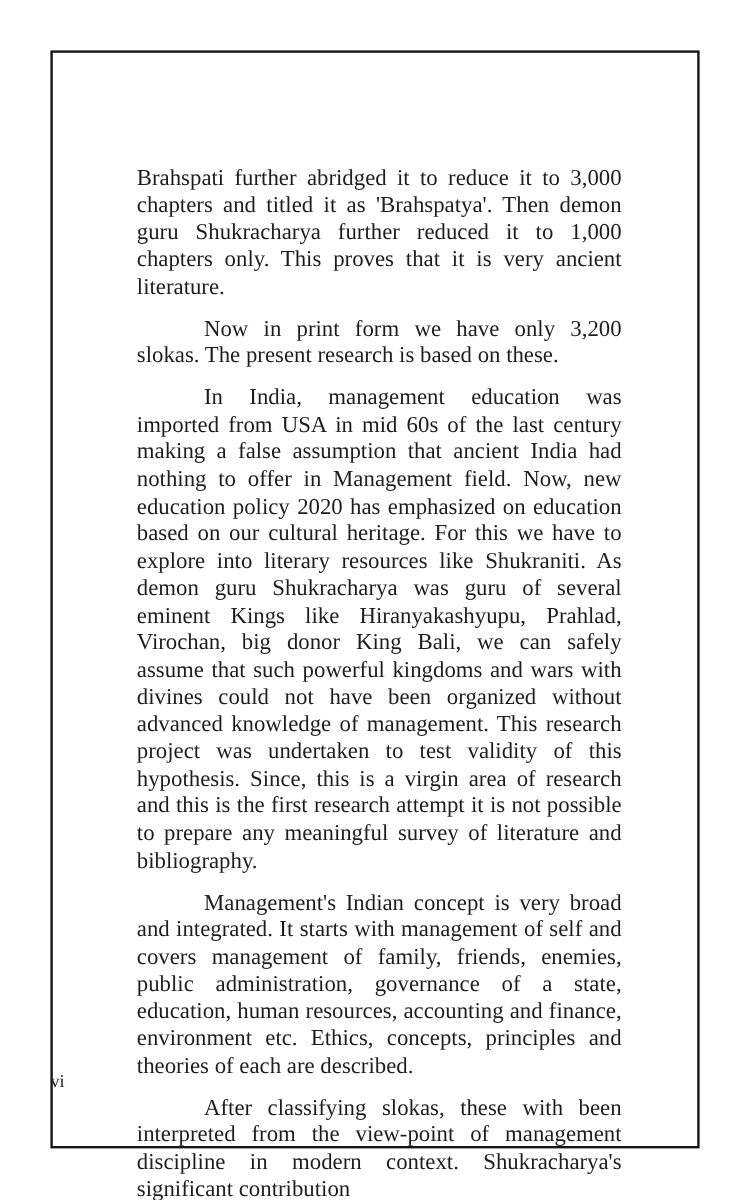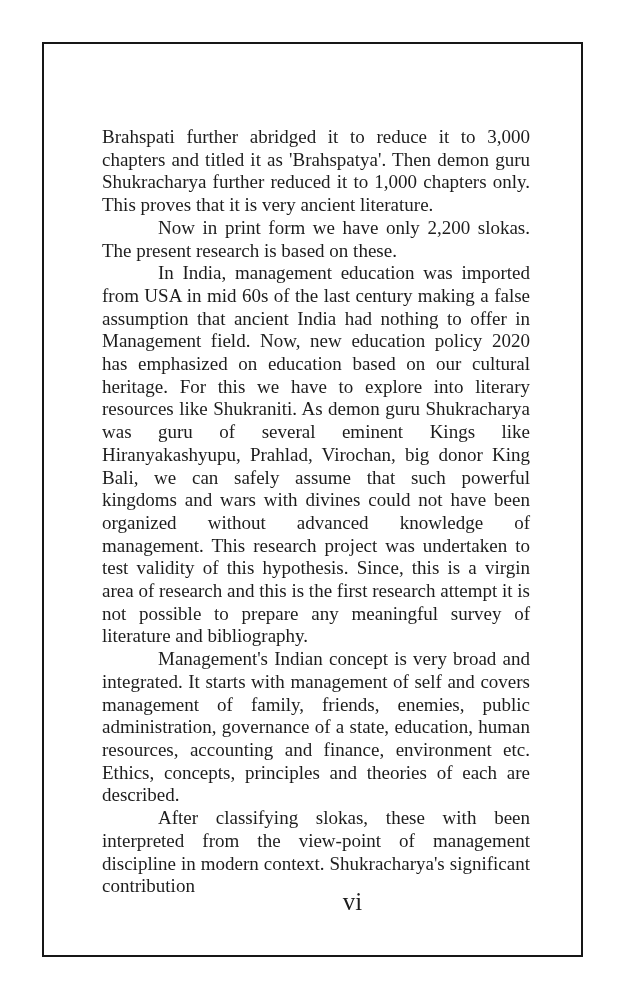--- a/index.html
+++ b/index.html
@@ -29,47 +29,45 @@
     position: absolute;
     left: 102px;
     top: 126px;
     width: 428px;
     font-size: 19px;
     line-height: 22.7px;
     text-align: justify;
     text-justify: inter-word;
   }
   .text-block p {
-    margin: 0;
+    margin: 12px;
     padding: 0;
   }
   .text-block p.indent {
     text-indent: 56px;
   }
   .page-number {
     position: absolute;
     left: 42px;
     top: 891px;
     width: 541px;
-    text-align: center;
-    font-size: 25px;
+    font-size: 15px;
     line-height: 22px;
-    margin-left: 40px;
   }
 </style>
 </head>
 <body>
 
 <div class="scan-page">
 
   <div class="page-border"></div>
 
   <div class="text-block">
     <p>Brahspati further abridged it to reduce it to 3,000 chapters and titled it as 'Brahspatya'. Then demon guru Shukracharya further reduced it to 1,000 chapters only. This proves that it is very ancient literature.</p>
-    <p class="indent">Now in print form we have only 2,200 slokas. The present research is based on these.</p>
+    <p class="indent">Now in print form we have only 3,200 slokas. The present research is based on these.</p>
     <p class="indent">In India, management education was imported from USA in mid 60s of the last century making a false assumption that ancient India had nothing to offer in Management field. Now, new education policy 2020 has emphasized on education based on our cultural heritage. For this we have to explore into literary resources like Shukraniti. As demon guru Shukracharya was guru of several eminent Kings like Hiranyakashyupu, Prahlad, Virochan, big donor King Bali, we can safely assume that such powerful kingdoms and wars with divines could not have been organized without advanced knowledge of management. This research project was undertaken to test validity of this hypothesis. Since, this is a virgin area of research and this is the first research attempt it is not possible to prepare any meaningful survey of literature and bibliography.</p>
     <p class="indent">Management's Indian concept is very broad and integrated. It starts with management of self and covers management of family, friends, enemies, public administration, governance of a state, education, human resources, accounting and finance, environment etc. Ethics, concepts, principles and theories of each are described.</p>
     <p class="indent">After classifying slokas, these with been interpreted from the view-point of management discipline in modern context. Shukracharya's significant contribution</p>
   </div>
 
   <div class="page-number">vi</div>
 
 </div>
 
 </body></html>

